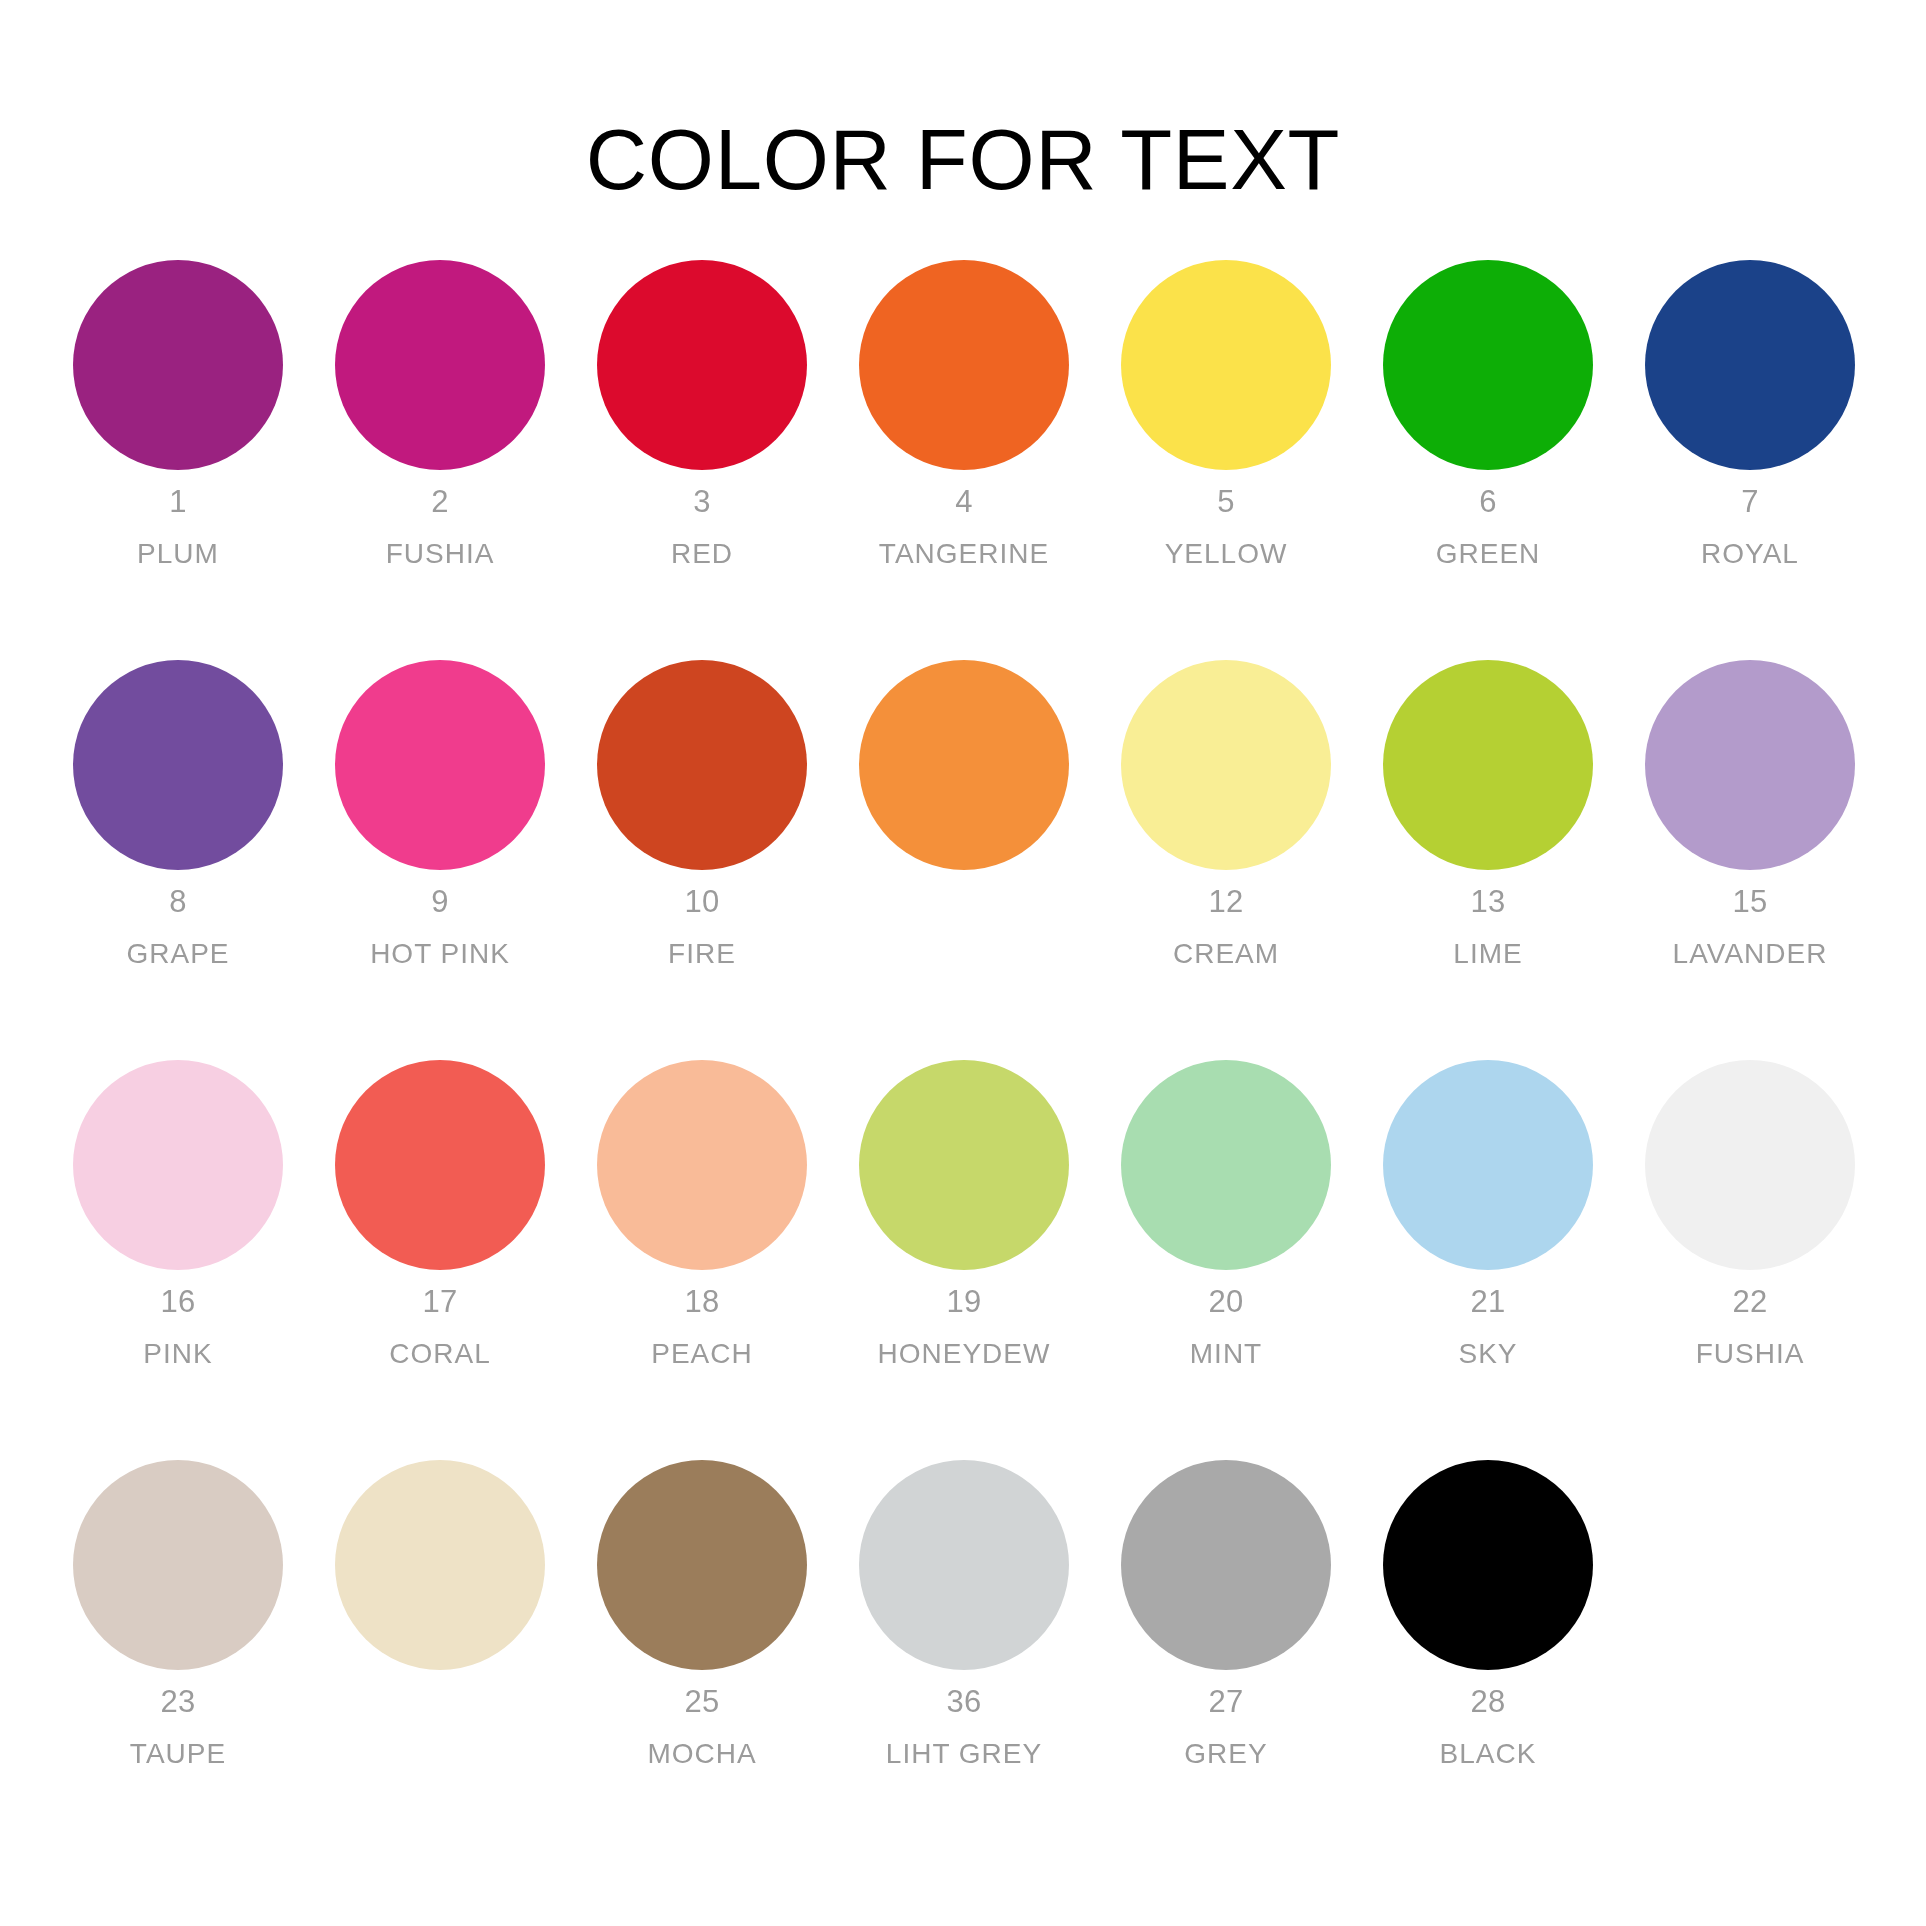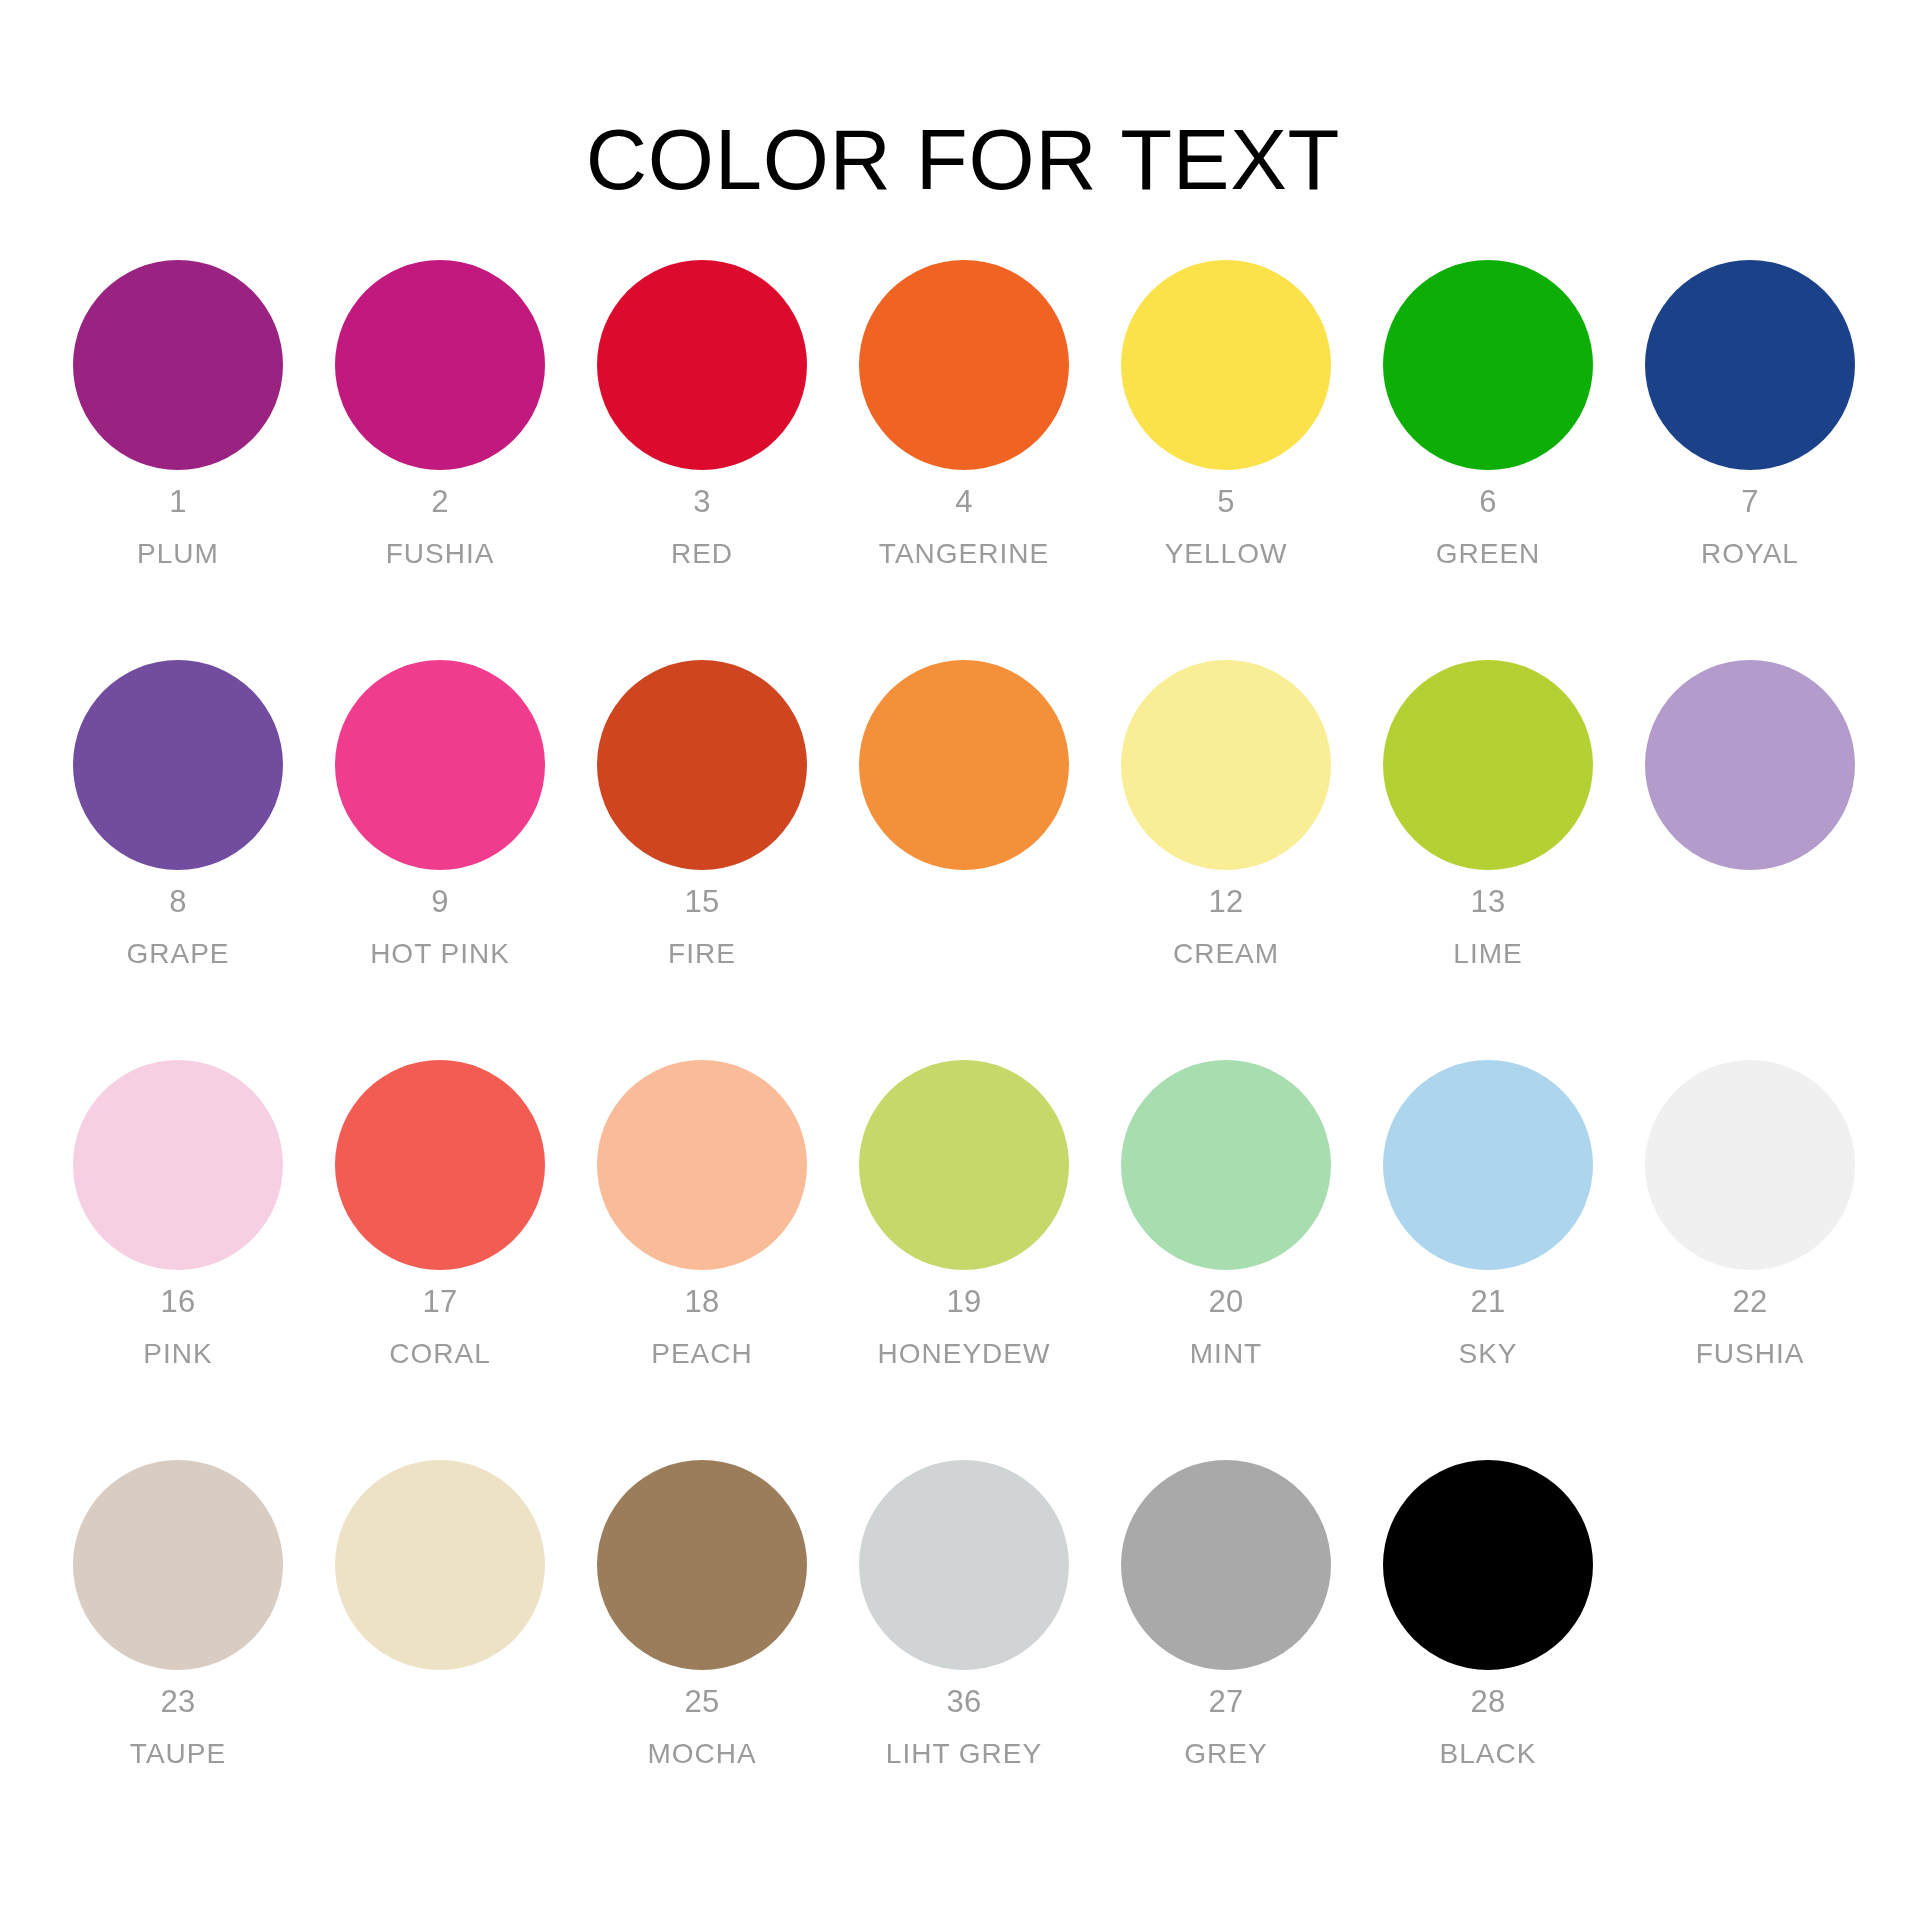--- a/index.html
+++ b/index.html
@@ -150,21 +150,21 @@
       <div class="swatch-cell">
         <div class="swatch-disc" style="background: rgb(240, 60, 141);"></div>
         <div class="swatch-meta">
           <div class="swatch-number">9</div>
           <div class="swatch-label">HOT PINK</div>
         </div>
       </div>
       <div class="swatch-cell">
         <div class="swatch-disc" style="background: rgb(206, 69, 32);"></div>
         <div class="swatch-meta">
-          <div class="swatch-number">15</div>
+          <div class="swatch-number">10</div>
           <div class="swatch-label">FIRE</div>
         </div>
       </div>
       <div class="swatch-cell">
         <div class="swatch-disc" style="background: rgb(244, 144, 58);"></div>
       </div>
       <div class="swatch-cell">
         <div class="swatch-disc" style="background: rgb(249, 238, 149);"></div>
         <div class="swatch-meta">
           <div class="swatch-number">12</div>
@@ -173,20 +173,24 @@
       </div>
       <div class="swatch-cell">
         <div class="swatch-disc" style="background: rgb(181, 208, 51);"></div>
         <div class="swatch-meta">
           <div class="swatch-number">13</div>
           <div class="swatch-label">LIME</div>
         </div>
       </div>
       <div class="swatch-cell">
         <div class="swatch-disc" style="background: rgb(179, 155, 203);"></div>
+        <div class="swatch-meta">
+          <div class="swatch-number">15</div>
+          <div class="swatch-label">LAVANDER</div>
+        </div>
       </div>
       <div class="swatch-cell">
         <div class="swatch-disc" style="background: rgb(247, 207, 226);"></div>
         <div class="swatch-meta">
           <div class="swatch-number">16</div>
           <div class="swatch-label">PINK</div>
         </div>
       </div>
       <div class="swatch-cell">
         <div class="swatch-disc" style="background: rgb(242, 92, 83);"></div>

